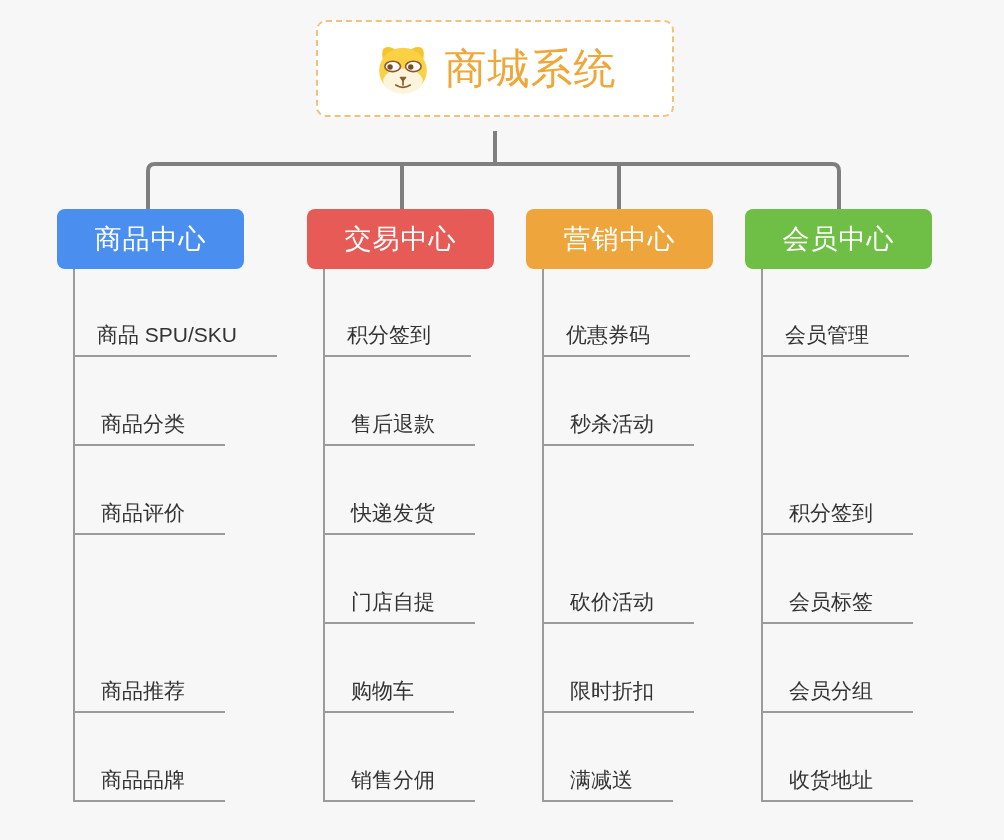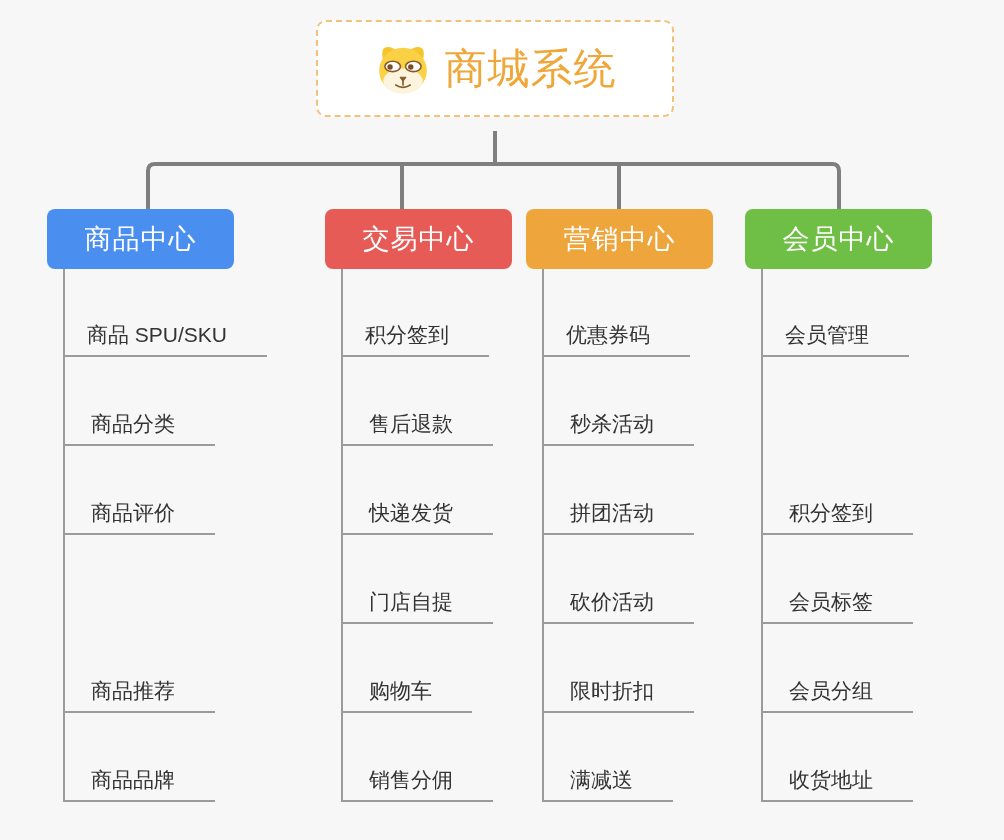--- a/index.html
+++ b/index.html
@@ -46,22 +46,22 @@
     gap:13px;
   }
   .root-title{
     font-size:42px;
     letter-spacing:1px;
     color:var(--root-text);
   }
   .dog-icon{display:block;width:58px;height:55px;}
   
   .branch{position:absolute;top:0;width:187px;height:840px;}
-  .b0{left:47px;}
-  .b1{left:325px;}
+  .b0{left:57px;}
+  .b1{left:307px;}
   .b2{left:526px;}
   .b3{left:745px;}
   .branch-box{
     position:absolute;
     left:0;top:209px;
     width:187px;height:60px;
     border-radius:8px;
     color:#FFFFFF;
     font-size:27px;
     letter-spacing:1px;
@@ -139,21 +139,20 @@
     <div class="leaf r3">门店自提</div>
     <div class="leaf r4">购物车</div>
     <div class="leaf r5">销售分佣</div>
   </div>
 
   <div class="branch b2">
     <div class="branch-box" style="background-color: rgb(237, 165, 60); text-align: center;">营销中心</div>
     <div class="trunk"></div>
     <div class="leaf r0">优惠券码</div>
     <div class="leaf r1">秒杀活动</div>
-    <div class="leaf r2">拼团活动</div>
     <div class="leaf r3">砍价活动</div>
     <div class="leaf r4">限时折扣</div>
     <div class="leaf r5">满减送</div>
   </div>
 
   <div class="branch b3">
     <div class="branch-box" style="background-color: rgb(111, 190, 69);">会员中心</div>
     <div class="trunk"></div>
     <div class="leaf r0">会员管理</div>
     <div class="leaf r2">积分签到</div>

